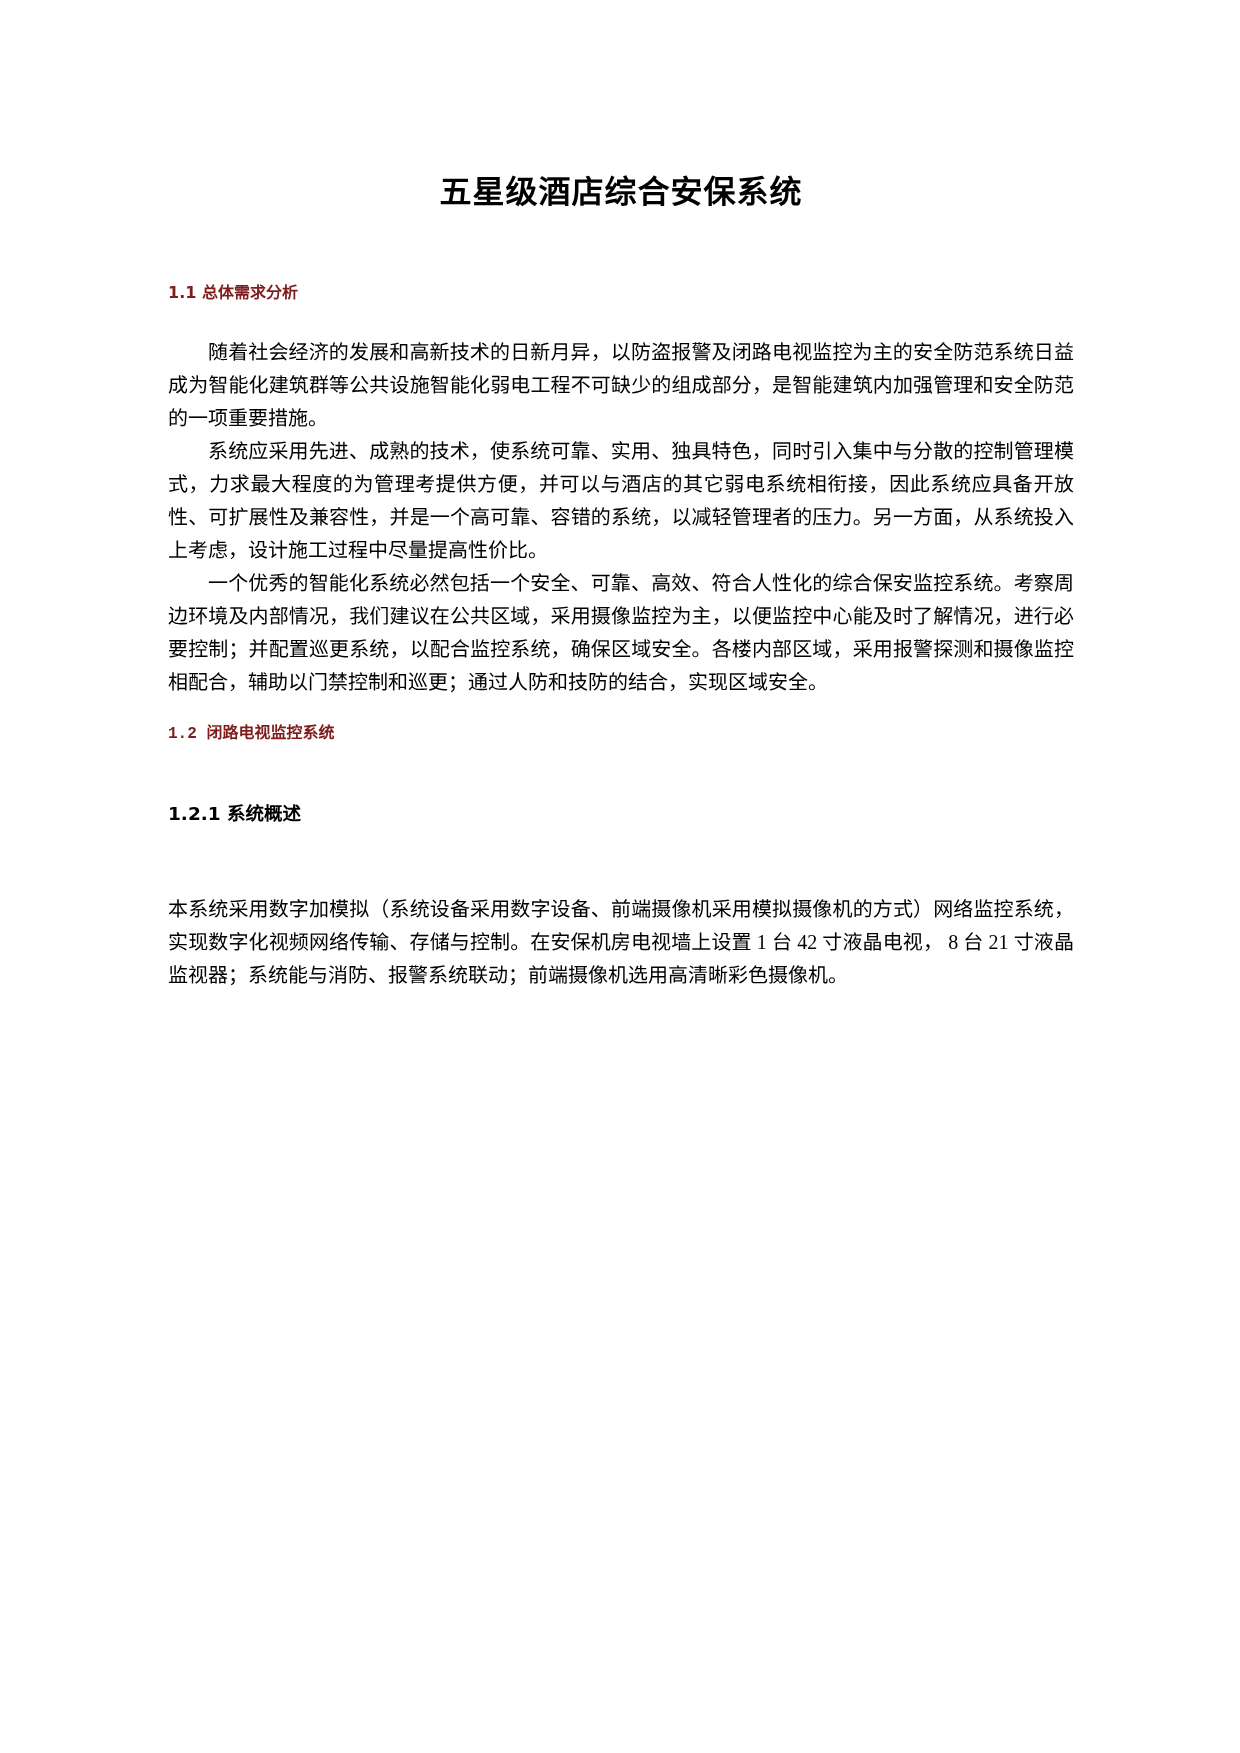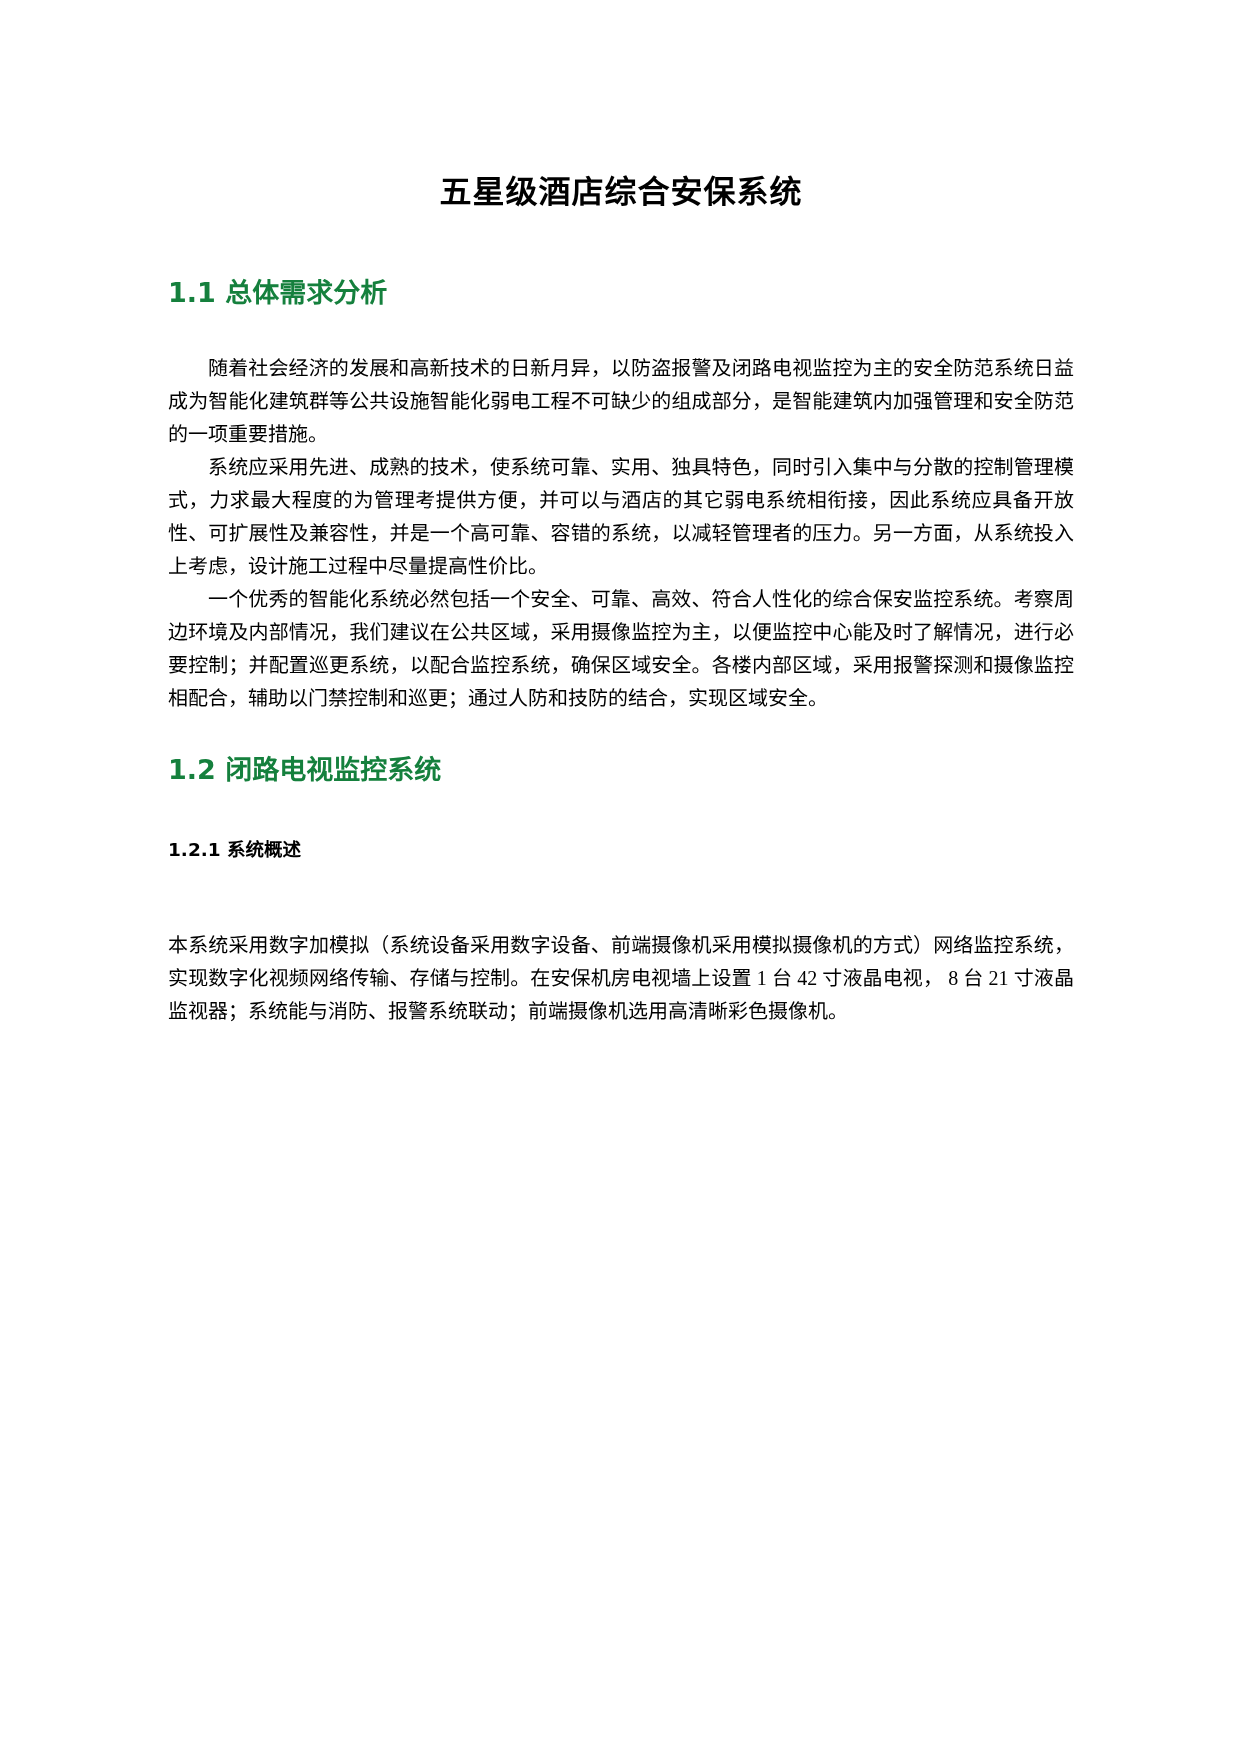--- a/index.html
+++ b/index.html
@@ -24,49 +24,50 @@
     font-size: 32px;
     font-weight: 700;
     line-height: 48px;
     text-align: center;
     margin: 0;
     letter-spacing: 1px;
     color: #000000;
   }
   .h-sec {
     font-family: "DejaVu Sans", "Liberation Sans", sans-serif;
-    font-size: 27px;
+    font-size: 16px;
     font-weight: 700;
     line-height: 30px;
     margin: 62px 0 0 0;
-    color: #15803d;
+    color: #7f1d1d;
   }
   .h-sec.second {
-    margin-top: 40px;
+    margin-top: 20px;
+    font-family: Liberation Mono, monospace;
   }
   .h-subsec {
     font-family: "DejaVu Sans", "Liberation Sans", sans-serif;
     font-size: 18.5px;
     font-weight: 700;
     line-height: 26px;
     margin: 52px 0 4px 0;
     color: #000000;
   }
   p.body-text {
     font-size: 20px;
     line-height: 33px;
     margin: 0;
     text-align: justify;
     color: #000000;
   }
   p.body-text.indent {
     text-indent: 2em;
   }
   p.body-text.first-after-heading {
-    margin-top: 44px;
+    margin-top: 28px;
   }
   p.body-text.first-after-subheading {
     margin-top: 66px;
   }
 </style>
 </head>
 <body>
 
 <div class="page">
 

